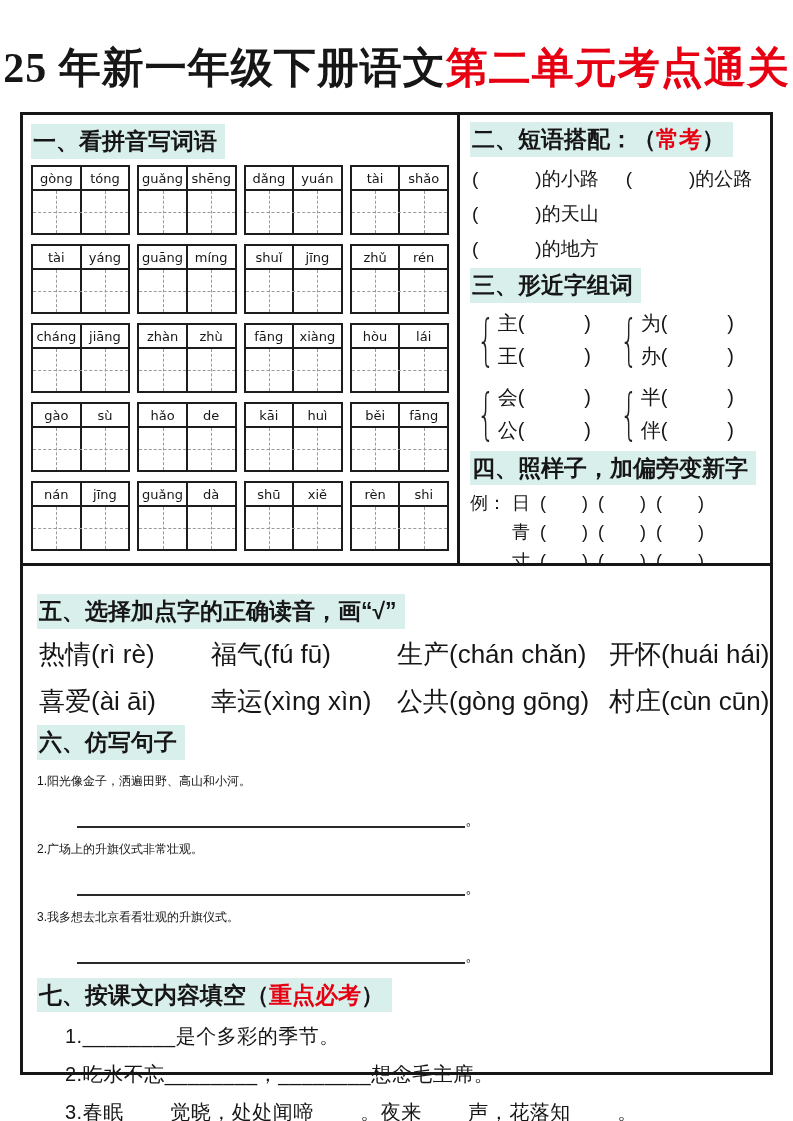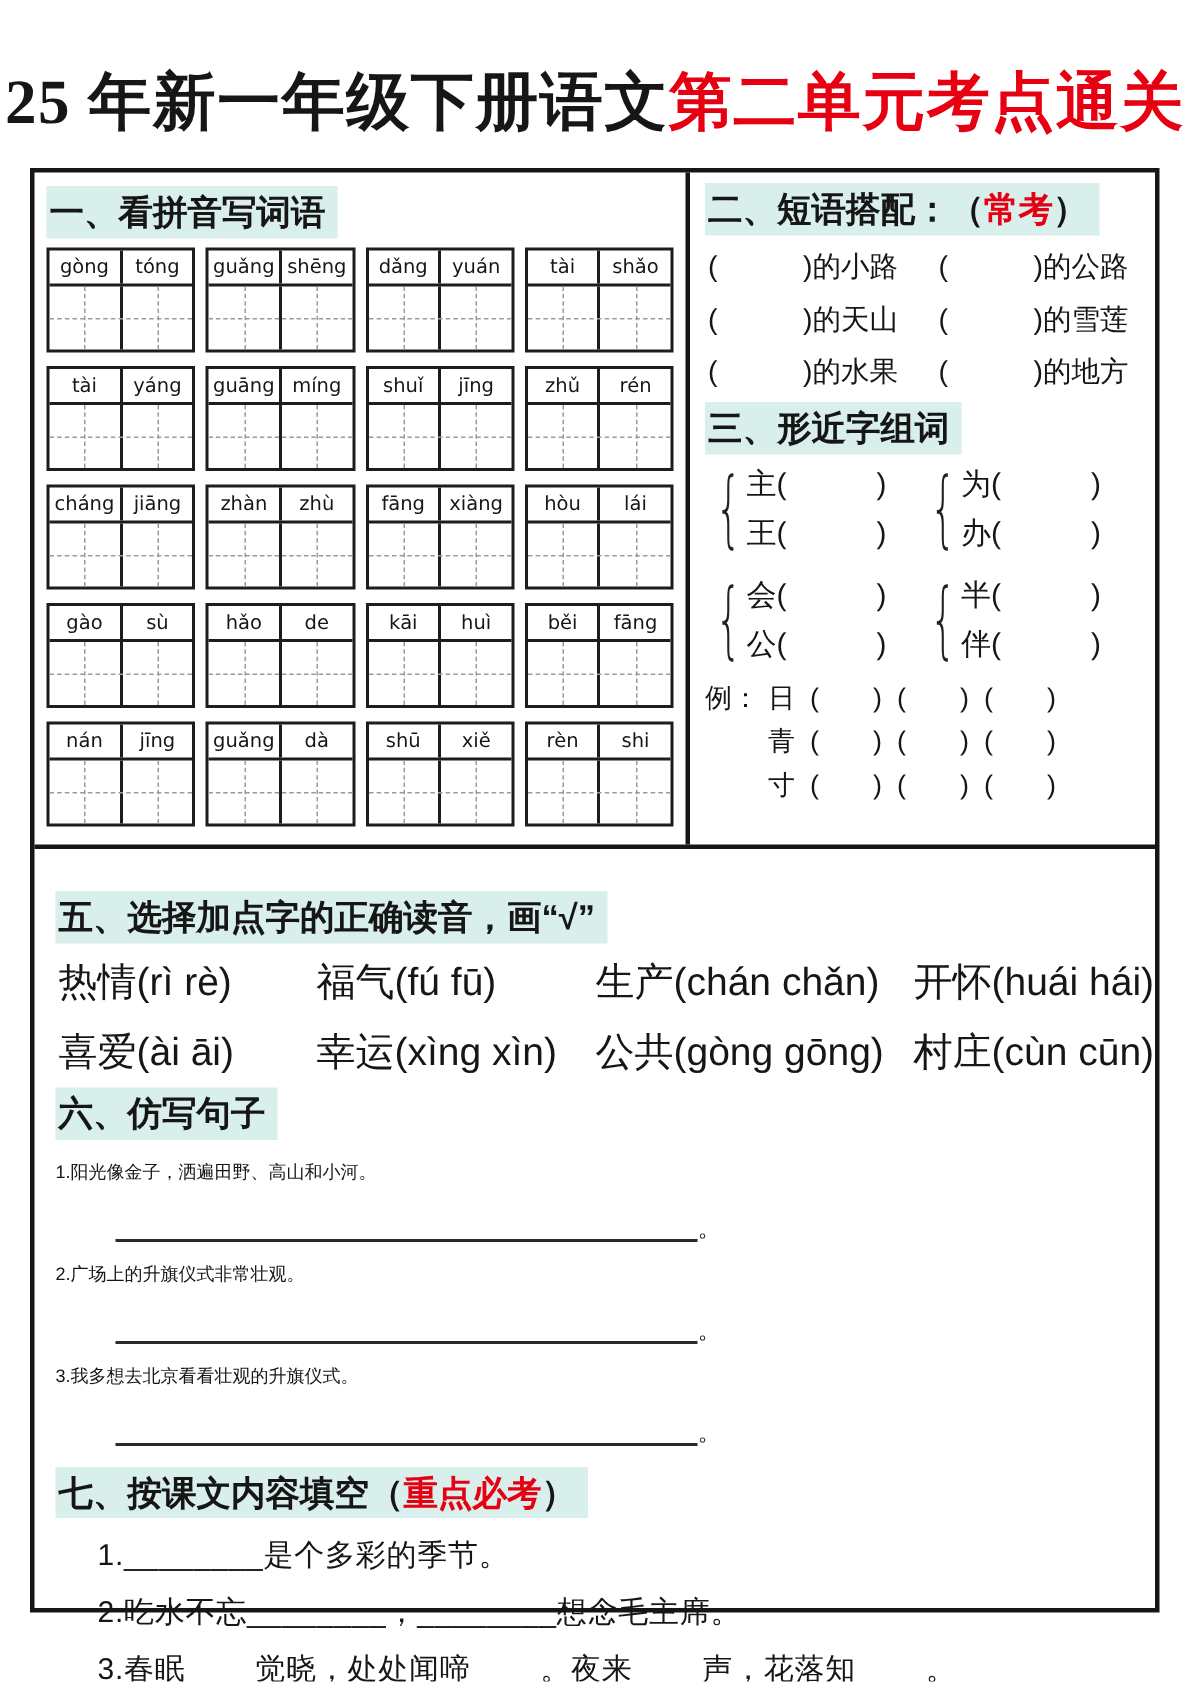--- a/index.html
+++ b/index.html
@@ -311,24 +311,22 @@
       <div class="sec-heading">
         <span class="hl"><span>二、短语搭配：（</span><span class="red">常考</span><span>）</span></span>
       </div>
       <div class="phrase-rows">
           <div class="phrase-row">
             <span class="phrase-item">(　　　)的小路</span>
             <span class="phrase-item">(　　　)的公路</span>
           </div>
           <div class="phrase-row">
             <span class="phrase-item">(　　　)的天山</span>
-            <span class="phrase-item">(　　　)的雪莲</span>
           </div>
           <div class="phrase-row">
-            <span class="phrase-item">(　　　)的水果</span>
             <span class="phrase-item">(　　　)的地方</span>
           </div>
         </div>
 
       <div class="sec-heading">
         <span class="hl">三、形近字组词</span>
       </div>
       <div class="s3-groups">
           <div class="char-group">
             <span class="brace">{</span>
@@ -353,20 +351,23 @@
           </div>
           <div class="char-group">
             <span class="brace">{</span>
             <div class="group-lines">
               <div class="group-line">半(　　　)</div>
               <div class="group-line">伴(　　　)</div>
             </div>
           </div>
         </div>
 
+      <div class="sec-heading">
+        <span class="hl">四、照样子，加偏旁变新字</span>
+      </div>
       <div class="s4-rows">
           <div class="s4-row">
             <span class="s4-label">例：</span>
             <span class="s4-char">日</span>
             <span class="s4-blank">(　　)</span>
             <span class="s4-blank">(　　)</span>
             <span class="s4-blank">(　　)</span>
           </div>
           <div class="s4-row">
             <span class="s4-label"></span>

